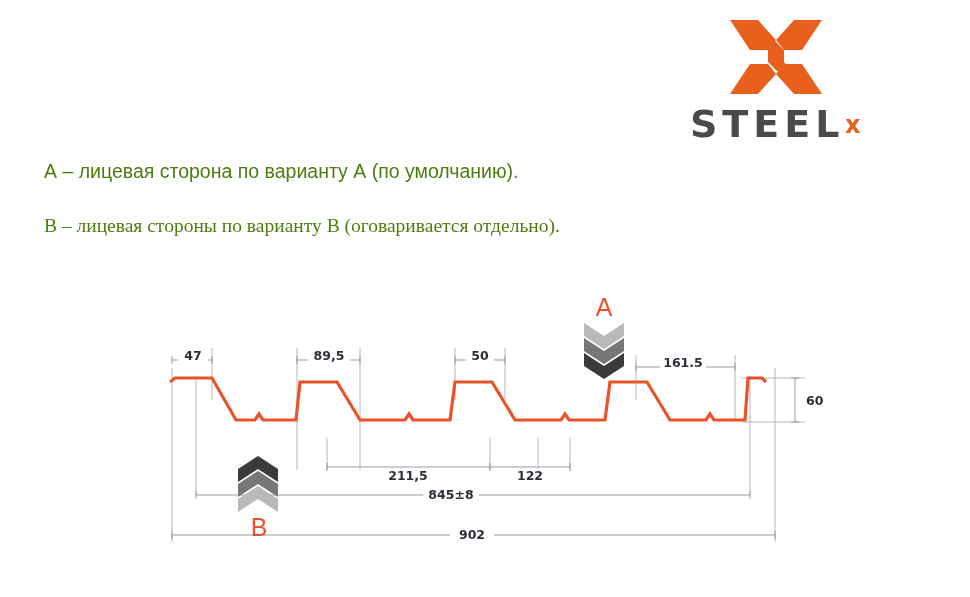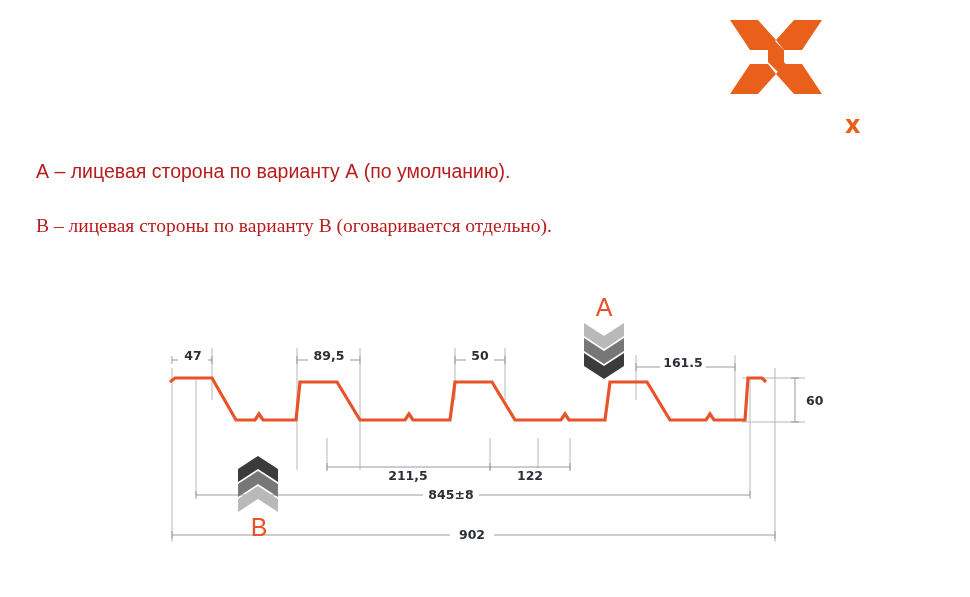--- a/index.html
+++ b/index.html
@@ -56,25 +56,25 @@
     font-family: "DejaVu Sans", sans-serif;
     font-size: 24px;
     font-weight: 700;
     color: #e8601c;
     line-height: 24px;
   }
 
   
   .note-line {
     position: absolute;
-    left: 36px;
+    left: 44px;
     font-family: "Liberation Sans", sans-serif;
     font-size: 19.5px;
     font-weight: 400;
-    color: #b91c1c;
+    color: #4d7c0f;
     white-space: nowrap;
   }
   #note-a { top: 160px; }
   #note-b { top: 215px; font-family: Liberation Serif, serif; }
 
   
   #profile-drawing {
     position: absolute;
     left: 0px;
     top: 270px;
@@ -109,20 +109,21 @@
         <path d="M30 20 L44 20 L56 32 L56 44 L66 56 L52 56 L40 44 L40 32 Z"></path>
         <path d="M66 20 L52 20 L40 32 L40 40 L30 52 L44 52 L56 40 L56 32 Z" opacity="0"></path>
         <path d="M62 20 L52 30 L52 42 L40 54 L28 54 L40 42 L40 30 L50 20 Z" opacity="0"></path>
       </g>
       <g fill="#ffffff">
         <path d="M44 26 L52 34 L52 30 L48 26 Z" opacity="0"></path>
       </g>
     </svg>
   </div>
   <div id="brand-wordmark-row">
+    <span id="brand-wordmark">STEEL</span>
     <span id="brand-superscript">x</span>
   </div>
 </div>
 
 <div class="note-line" id="note-a">А – лицевая сторона по варианту А (по умолчанию).</div>
 <div class="note-line" id="note-b">В – лицевая стороны по варианту В (оговаривается отдельно).</div>
 
 <div id="profile-drawing">
   <svg id="profile-svg" width="970" height="300" viewBox="0 0 970 300" aria-hidden="true">
 

